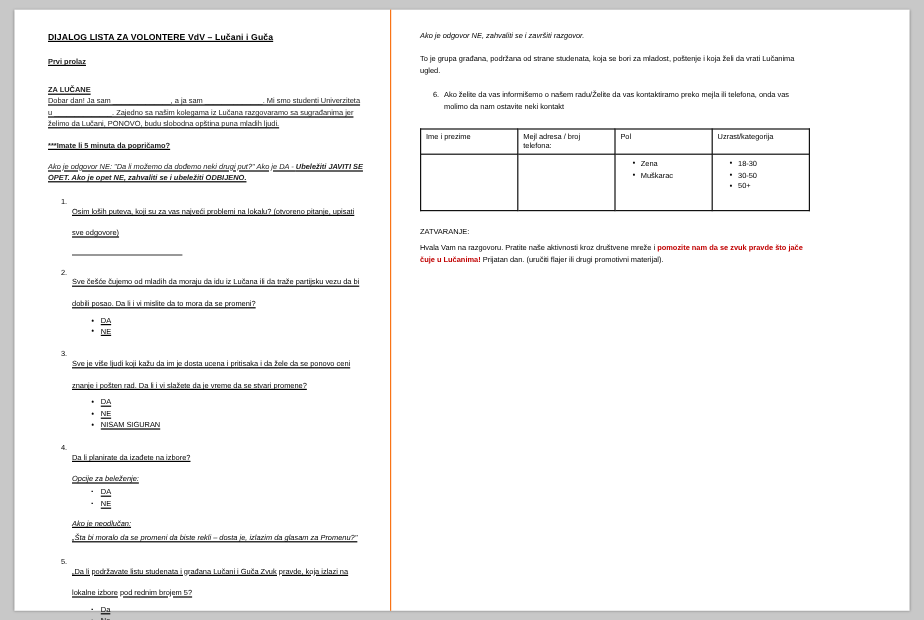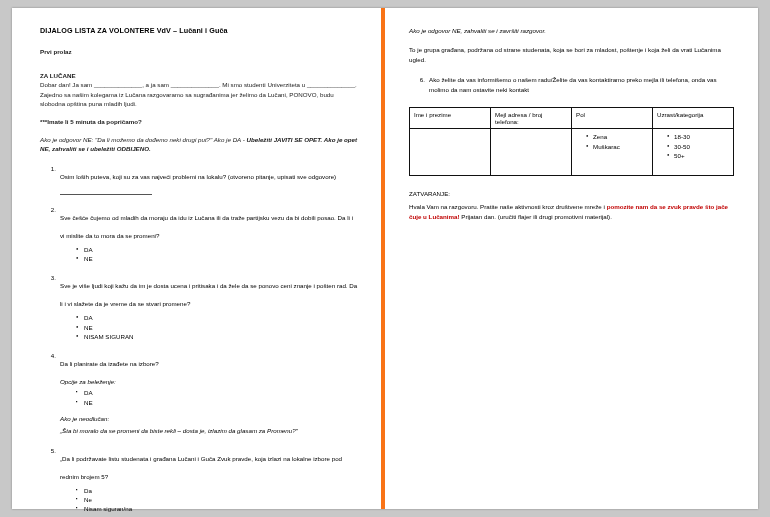--- a/index.html
+++ b/index.html
@@ -29,23 +29,24 @@
     margin-top: 8px;
     box-shadow: 0 0 2px rgba(0,0,0,0.35);
     display: flex;
   }
   .col {
     box-sizing: border-box;
     height: 100%;
     position: relative;
   }
   .col-left {
-    width: 373px;
+    width: 314px;
     padding: 18px 22px 10px 28px;
-    border-right: 4px solid #f97316;
+    border-right: 1px solid #f97316;
+    text-decoration: underline;
   }
   .col-right {
     width: 373px;
     padding: 18px 24px 10px 24px;
   }
   .t {
     font-size: 6.2px;
     line-height: 1.55;
     color: #1a1a1a;
   }

